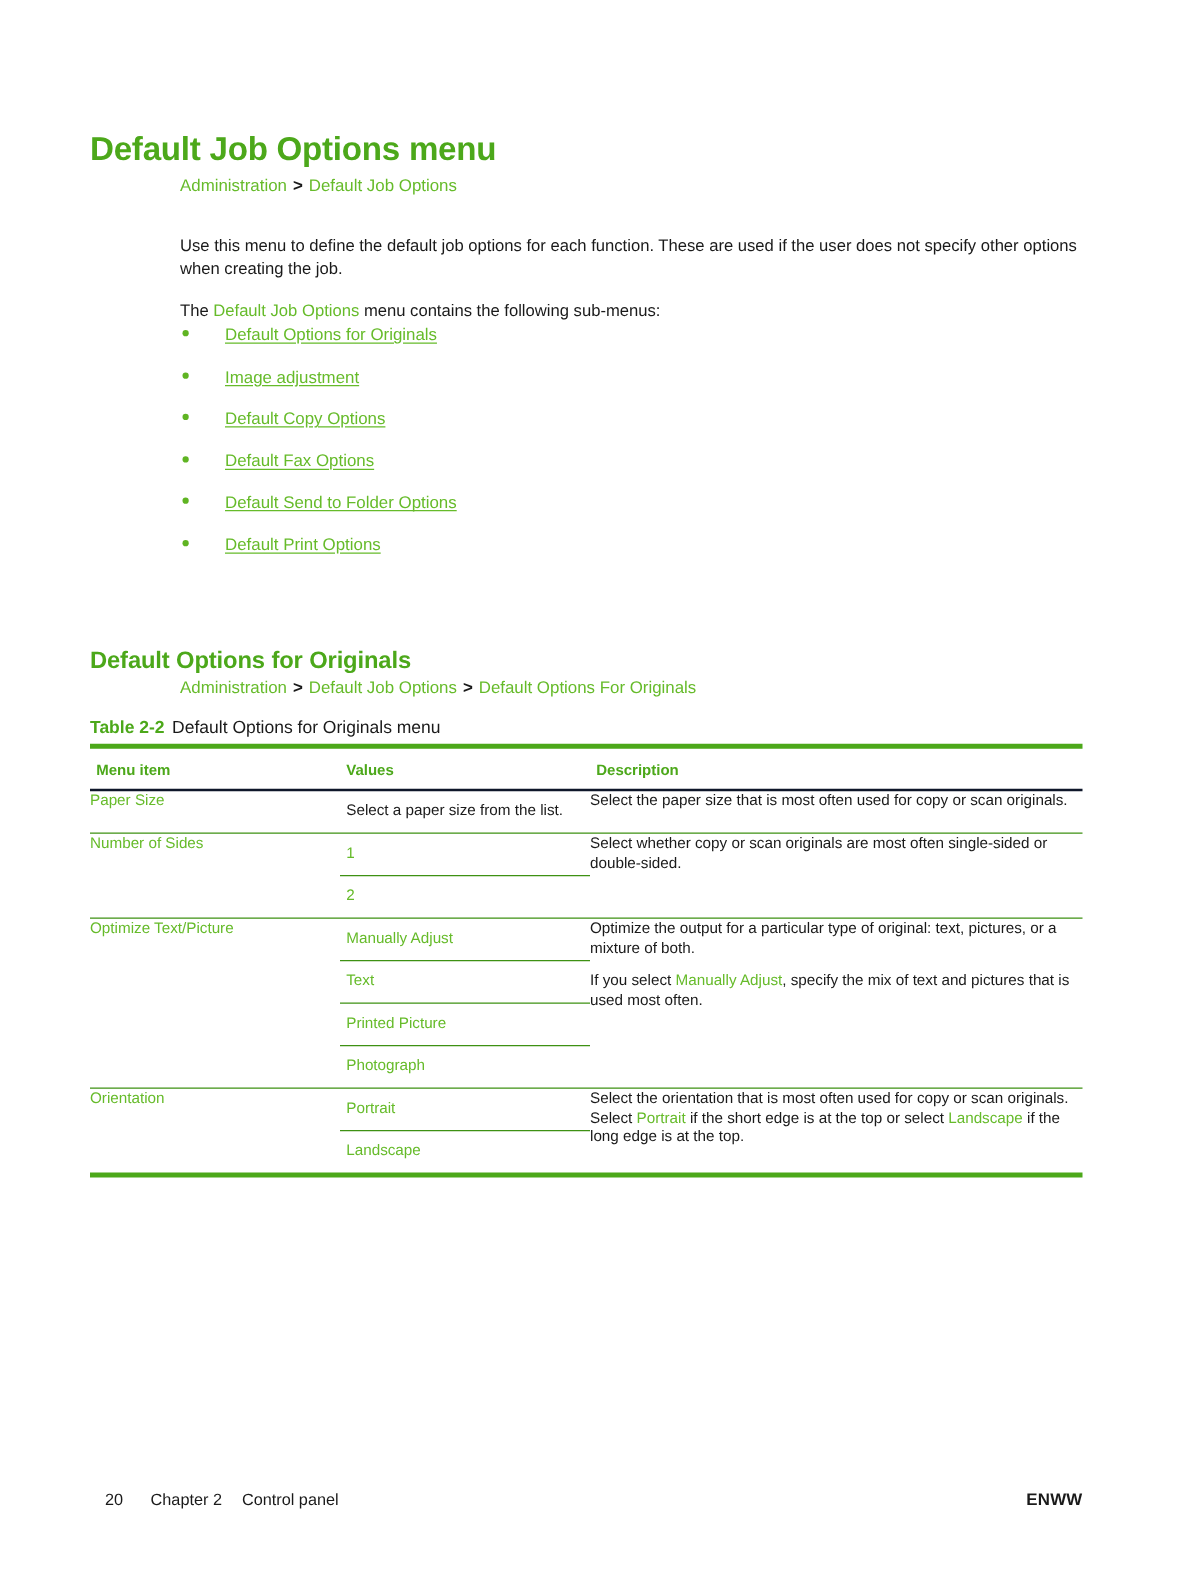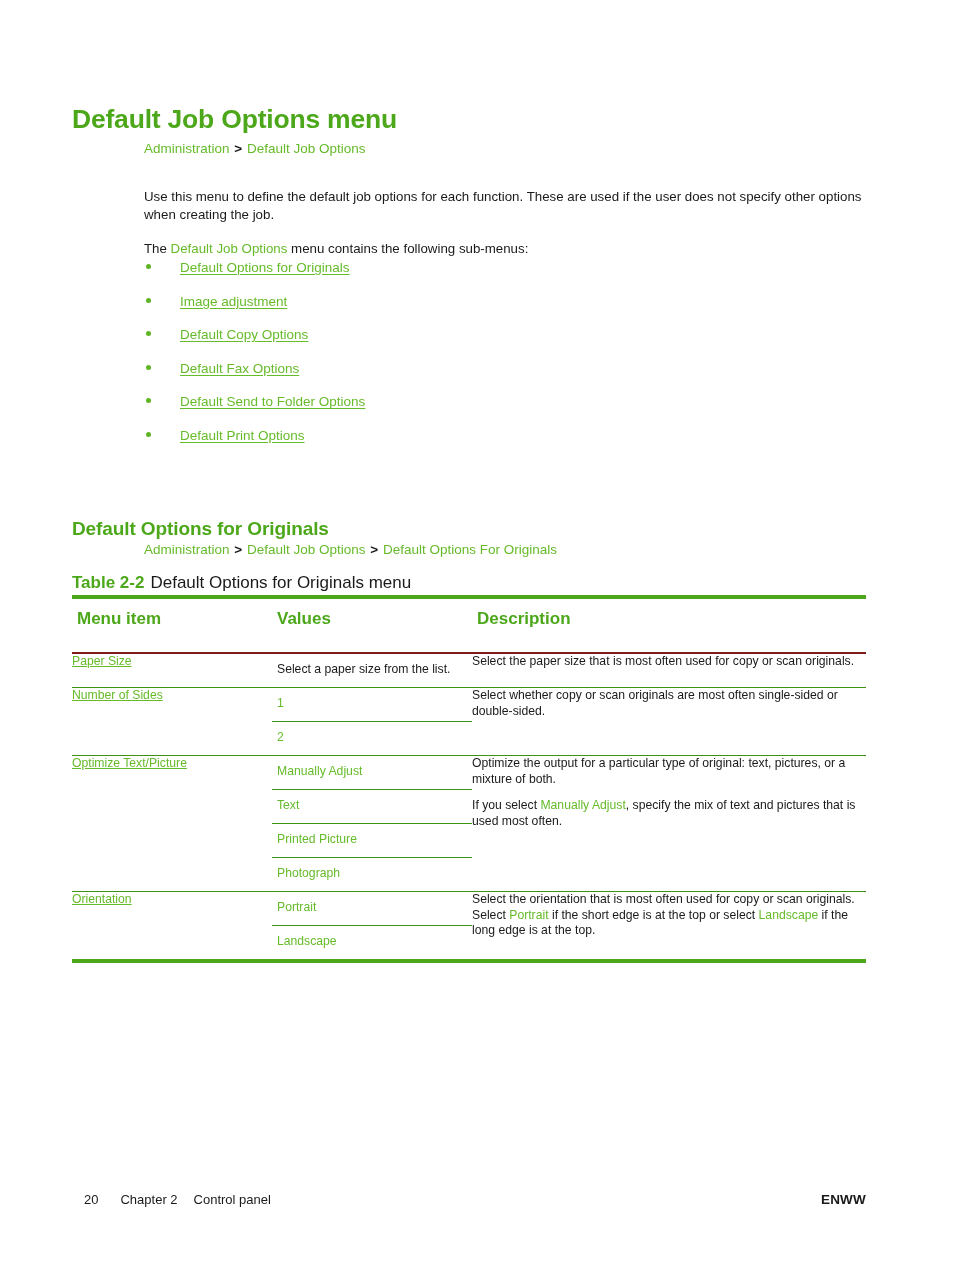--- a/index.html
+++ b/index.html
@@ -104,21 +104,21 @@
     text-decoration: underline;
     text-underline-offset: 2px;
     font-size: 13.5px;
   }
 
   
   .table-caption {
     position: absolute;
     left: 72px;
     top: 573px;
-    font-size: 17px;
+    font-size: 14px;
     color: #1a1a1a;
     white-space: nowrap;
   }
   .table-caption .tnum {
     color: #4CA81A;
     font-weight: bold;
     margin-right: 6px;
   }
 
   
@@ -131,42 +131,41 @@
     table-layout: fixed;
     border-top: 4px solid #4CA81A;
     border-bottom: 4px solid #4CA81A;
   }
   .doc-table col.c-menu  { width: 200px; }
   .doc-table col.c-vals  { width: 200px; }
   .doc-table col.c-desc  { width: 394px; }
 
   .doc-table thead th {
     text-align: left;
-    font-size: 17px;
+    font-size: 12px;
     font-weight: bold;
     color: #4CA81A;
-    padding: 10px 10px 23px 5px;
-    border-bottom: 2px solid #7f1d1d;
+    padding: 10px 10px 8px 5px;
+    border-bottom: 2px solid #0f172a;
     vertical-align: bottom;
   }
 
   .doc-table tbody > tr > td {
     vertical-align: top;
     padding: 0;
   }
   .doc-table tbody > tr + tr > td {
     border-top: 1.3px solid #3E9113;
   }
 
   .cell-menu {
     font-size: 12.2px;
     color: #66BB2A;
     padding: 8px 10px 10px 5px;
     line-height: 15px;
-    text-decoration: underline;
   }
   .cell-desc {
     font-size: 12.2px;
     color: #1a1a1a;
     padding: 8px 4px 10px 6px;
     line-height: 15.5px;
   }
   .cell-desc p { margin: 0; }
   .cell-desc p + p { margin-top: 11px; }
 

